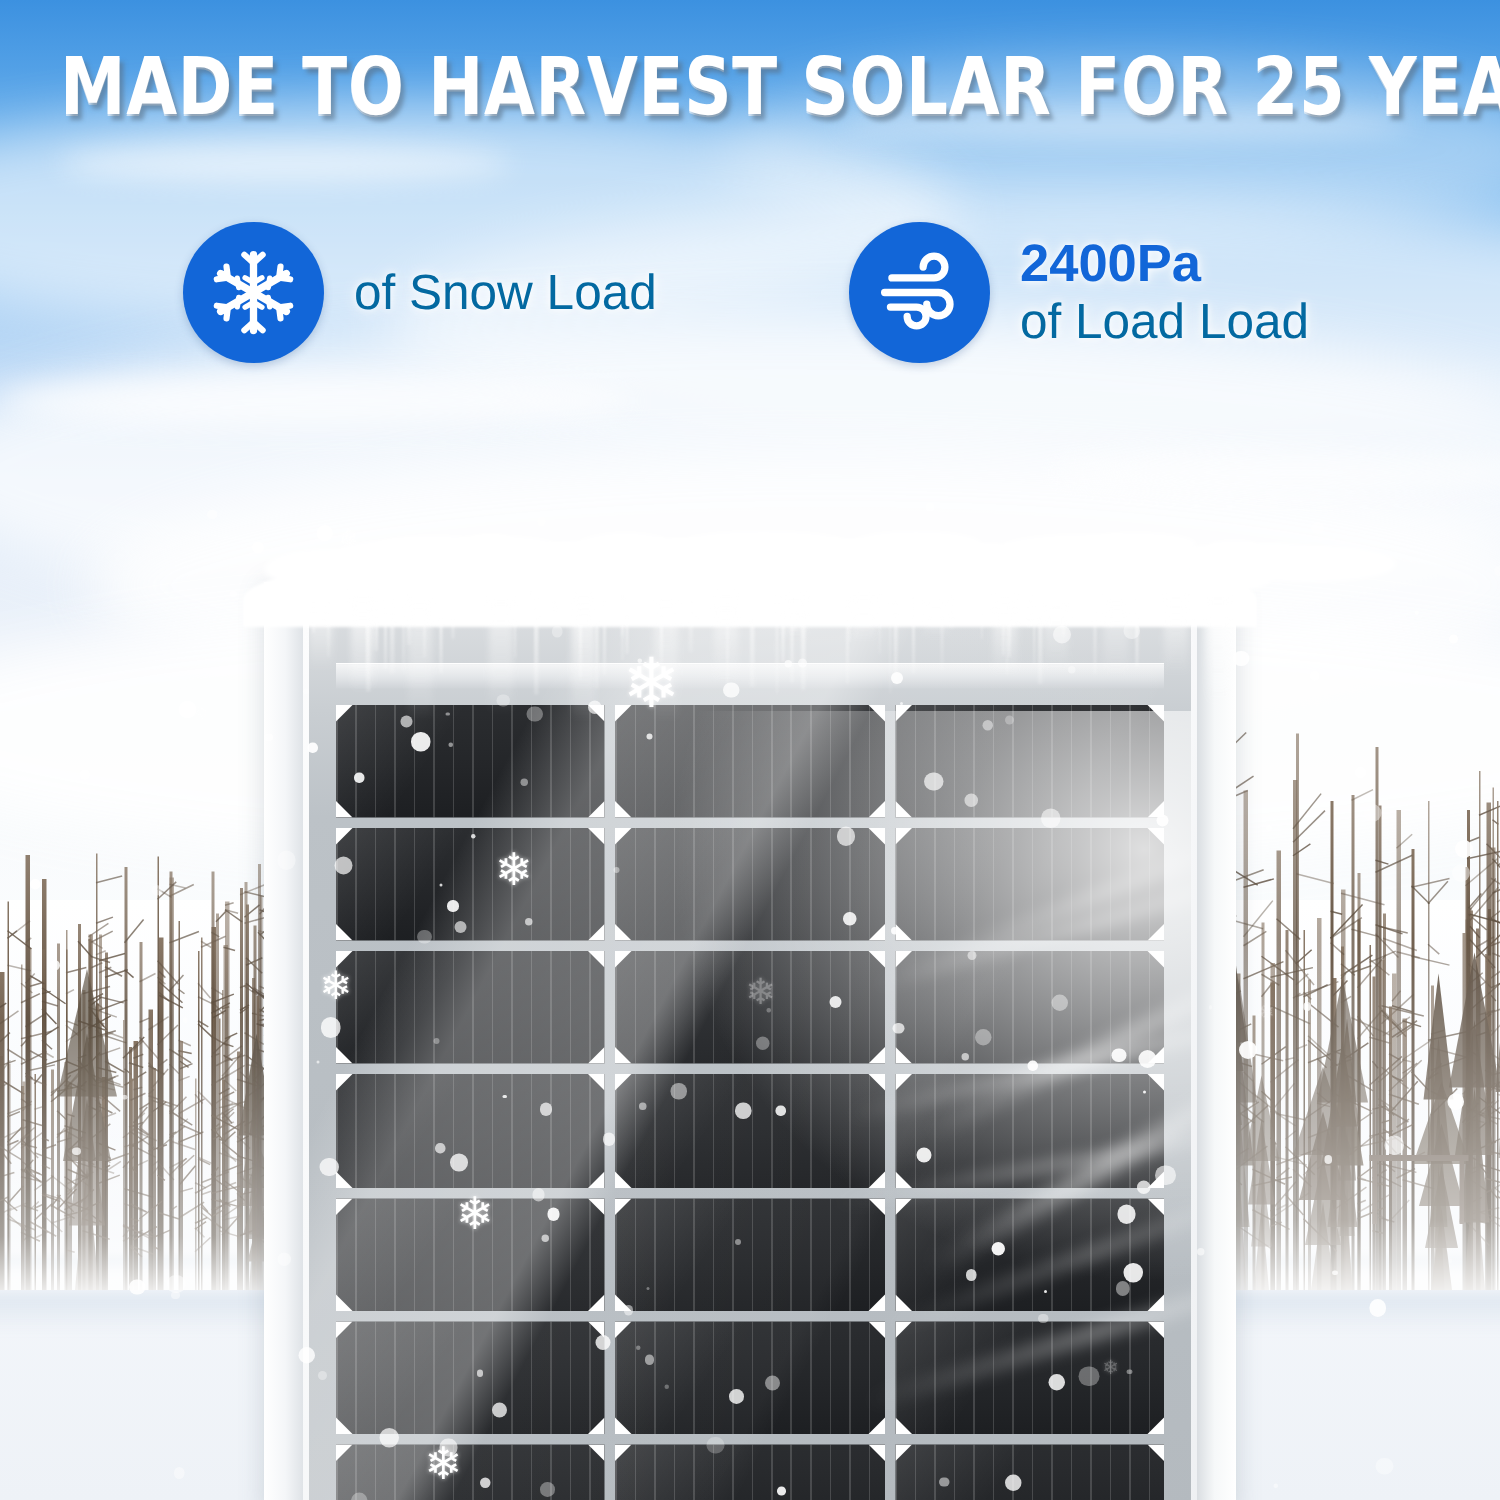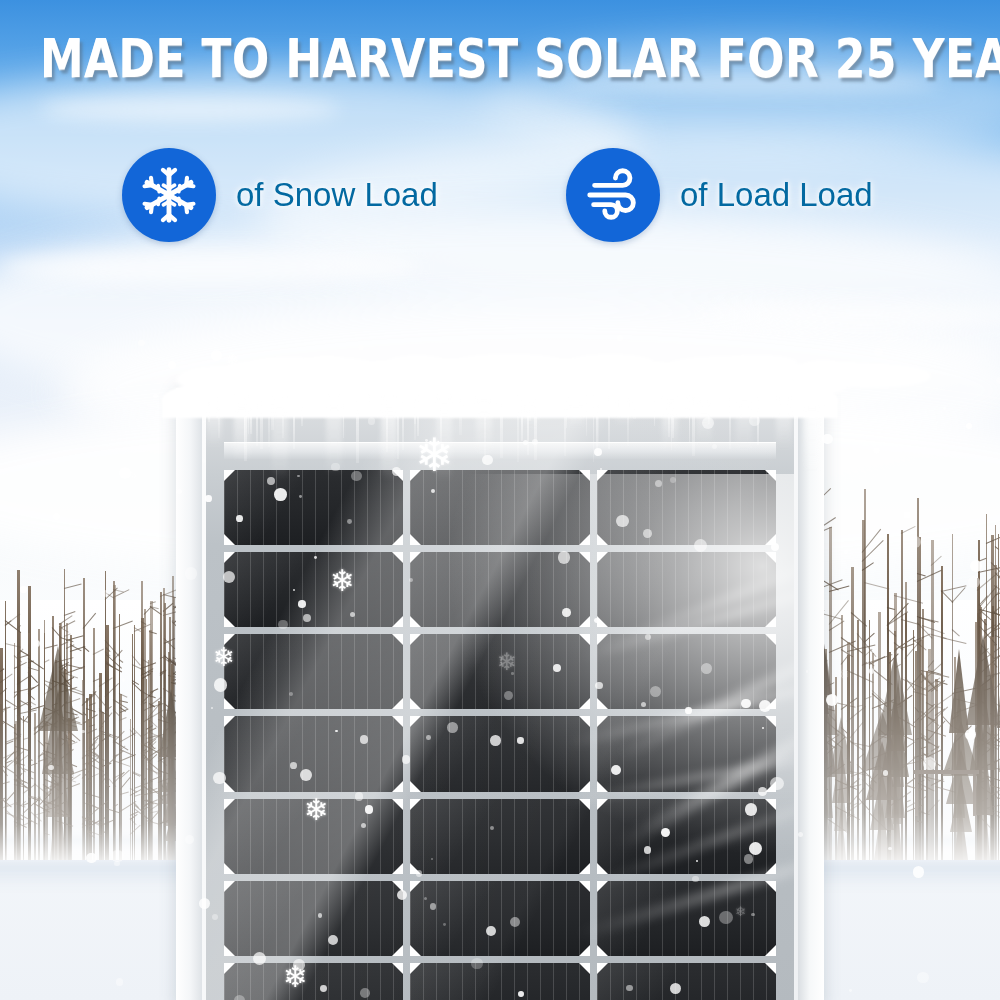--- a/index.html
+++ b/index.html
@@ -1776,18 +1776,19 @@
       <div class="circle">
         <svg width="62" height="62" viewBox="0 0 64 64">
           <g stroke="#fff" stroke-width="5" stroke-linecap="round" fill="none">
             <path d="M13 22 H42 a7.5 7.5 0 1 0 -7.5 -7.5"></path>
             <path d="M8 32 H45 a8 8 0 1 1 -8 8"></path>
             <path d="M12 42 H30 a6.5 6.5 0 1 1 -6.5 6.5"></path>
           </g>
         </svg>
       </div>
       <div class="btext">
+        <div class="bval">2400Pa</div>
         <div class="blabel">of Load Load</div>
       </div>
     </div>
 
   </div>
 </div>
 
 </body></html>

